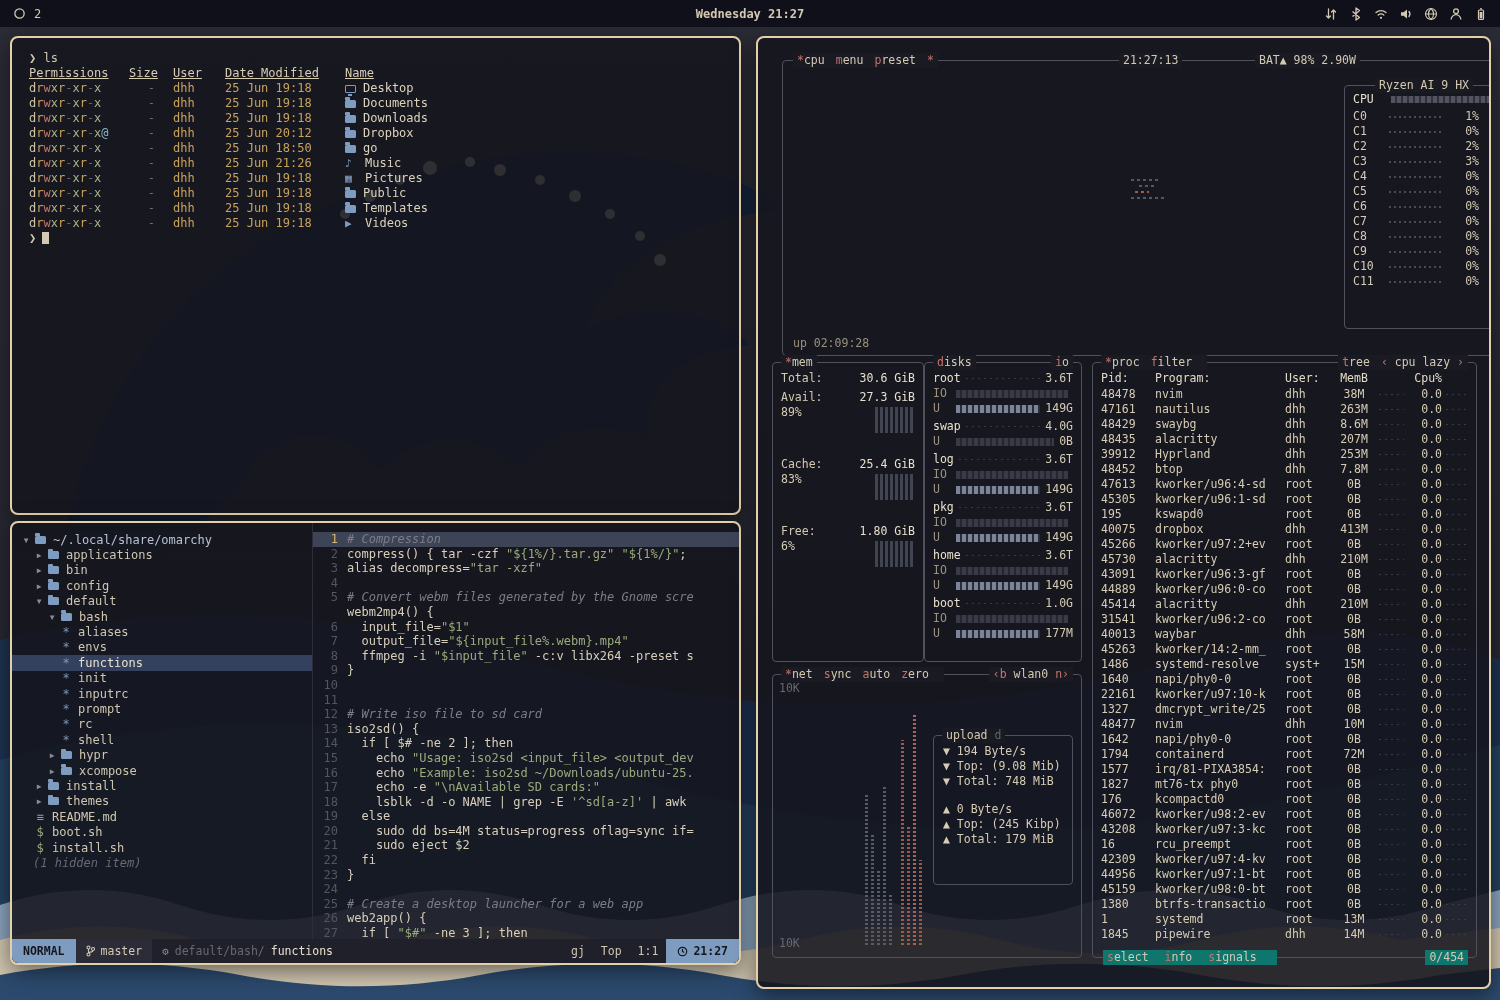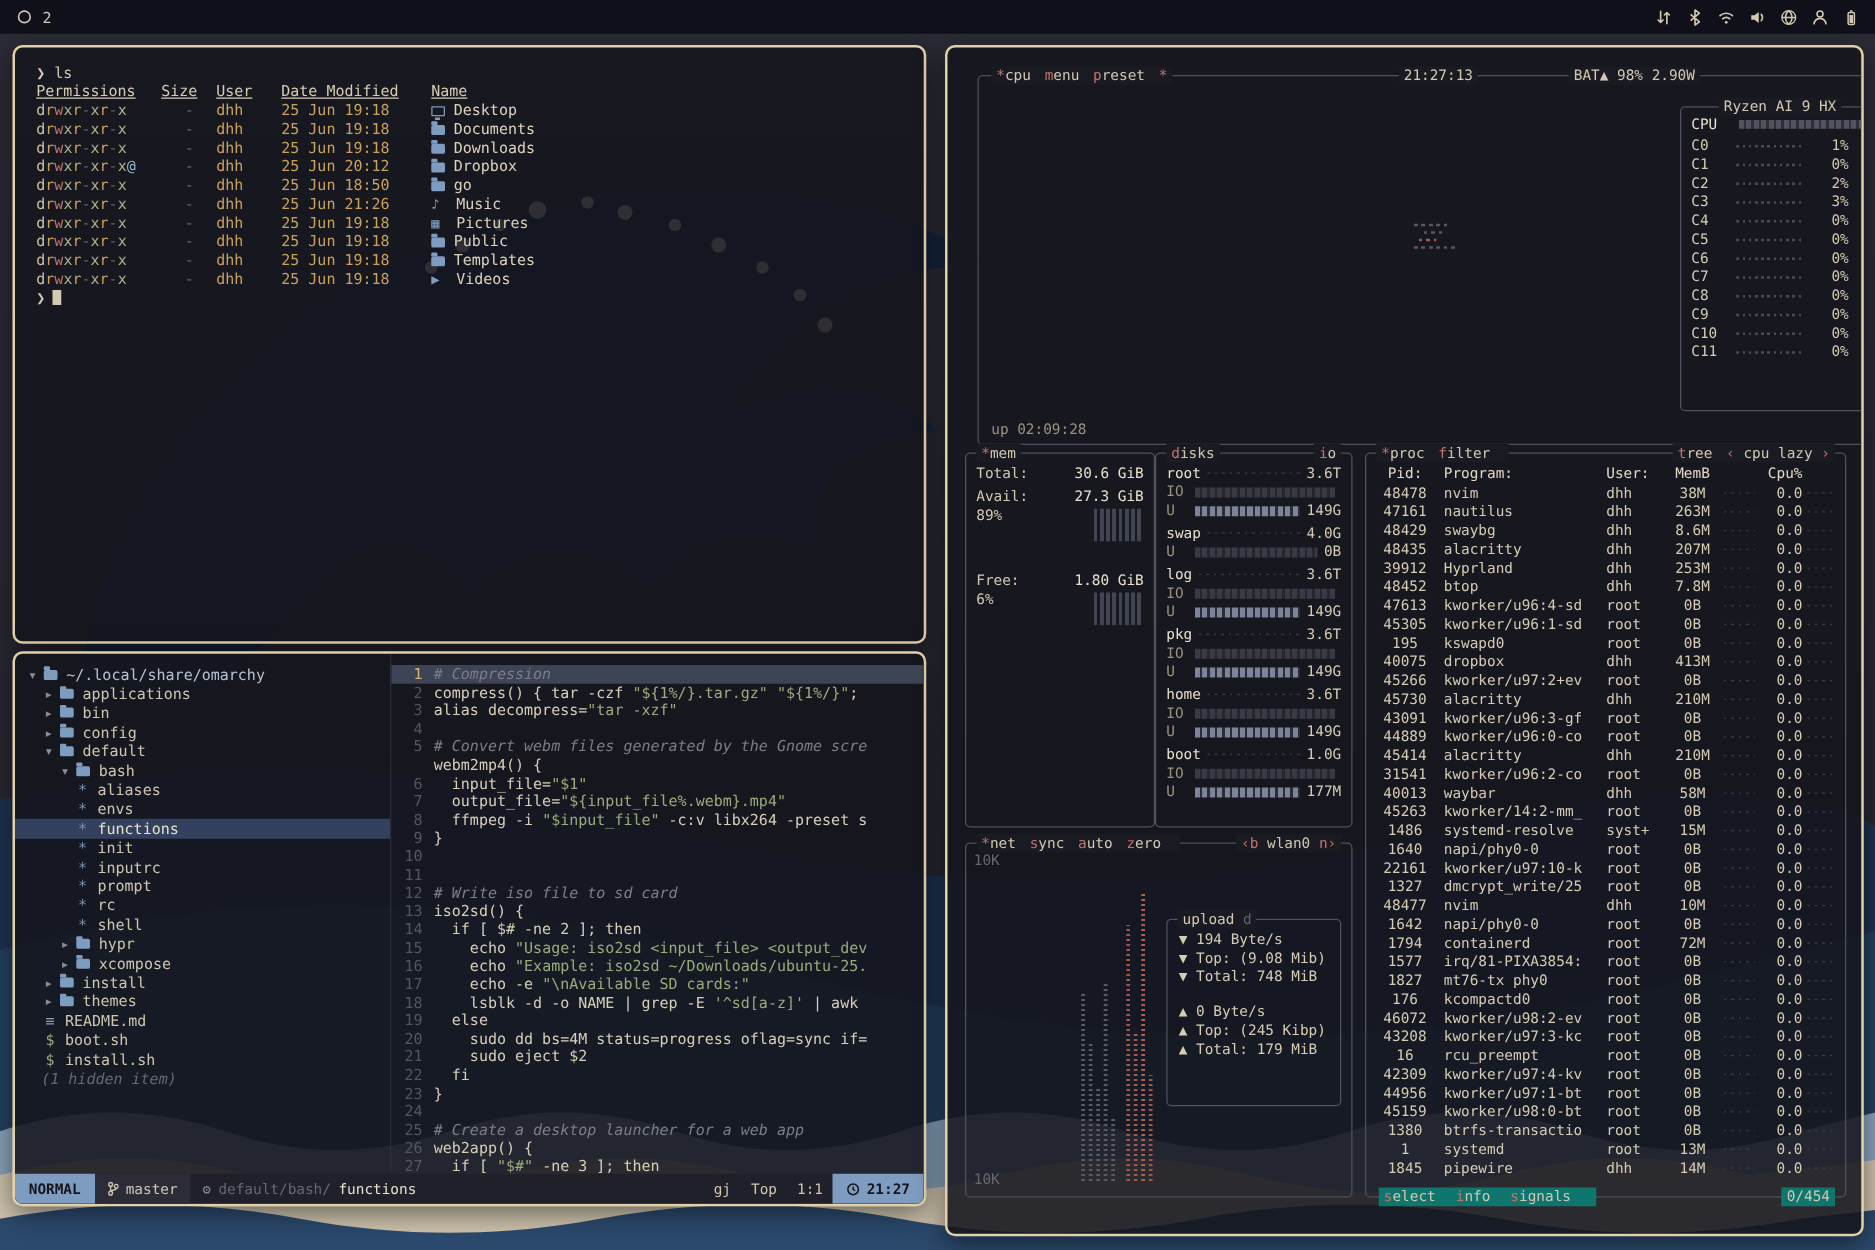--- a/index.html
+++ b/index.html
@@ -115,21 +115,21 @@
   .dm-e{background:repeating-linear-gradient(90deg,#3a3a46 0 4px,#26262f 4px 6px)}
   .netbox{left:14px;top:636px;width:310px;height:284px}
   .nscale{position:absolute;color:#686874}
   .ncols{position:absolute;left:88px;top:26px;bottom:12px;width:130px}
   .nc{position:absolute;bottom:0;width:3px}
   .statsbox{position:absolute;left:160px;top:60px;width:140px;height:150px;border:1px solid #50505e;border-radius:4px;padding:8px 9px 0}
   .nsr{height:15px;color:#d6ccb4;white-space:pre}
   .ngap{height:13px}
   .procbox{left:334px;top:324px;width:385px;height:596px;padding:8px 8px 0}
   .phead{display:flex;height:16px;color:#e3dac4}
-  .ppid{width:46px;text-align:center;flex:none}
+  .ppid{width:46px;text-align:left;flex:none}
   .pprog{width:138px;padding-left:8px;flex:none;overflow:hidden;white-space:nowrap}
   .puser{width:48px;flex:none}
   .pmem{width:42px;text-align:center;flex:none}
   .pcpu{width:34px;text-align:right;flex:none}
   .prow{display:flex;height:15px;color:#d6ccb4}
   .pdots{flex:1;height:1px;align-self:center;margin:0 4px;background:repeating-linear-gradient(90deg,#3a3a46 0 2px,transparent 2px 6px)}
   .pdots2{width:22px;height:1px;align-self:center;margin-left:4px;background:repeating-linear-gradient(90deg,#3a3a46 0 2px,transparent 2px 6px)}
   .ftab{margin-right:16px}
 </style>
 </head>
@@ -166,20 +166,21 @@
 
 <div class="topbar">
   <div class="ws">
     <span class="tic">
       <svg width="13" height="13" viewBox="0 0 14 14">
           <circle cx="7" cy="7" r="5" fill="none" stroke="#d3c9b2" stroke-width="1.4"></circle>
         </svg>
     </span>
     <span>2</span>
   </div>
+  <div class="clockc">Wednesday 21:27</div>
   <div class="tray">
     <span class="tic">
       <svg width="14" height="14" viewBox="0 0 14 14" fill="none" stroke="#d3c9b2" stroke-width="1.3" stroke-linecap="round">
           <path d="M4.5 2v9M4.5 11l-2-2M4.5 11l2-2M9.5 12V3M9.5 3l-2 2M9.5 3l2 2"></path>
         </svg>
     </span>
     <span class="tic">
       <svg width="14" height="14" viewBox="0 0 14 14" fill="none" stroke="#d3c9b2" stroke-width="1.3" stroke-linejoin="round">
           <path d="M3.5 4.5l7 6L7 13V1l3.5 2.5-7 6"></path>
         </svg>
@@ -631,20 +632,28 @@
         <div class="mgrp">
           <div class="mrow">
             <span>Avail:</span>
             <span class="mv">27.3 GiB</span>
           </div>
           <div class="mpct">89%</div>
           <div class="mg"></div>
         </div>
         <div class="mgrp">
           <div class="mrow">
+            <span>Cache:</span>
+            <span class="mv">25.4 GiB</span>
+          </div>
+          <div class="mpct">83%</div>
+          <div class="mg"></div>
+        </div>
+        <div class="mgrp">
+          <div class="mrow">
             <span>Free:</span>
             <span class="mv">1.80 GiB</span>
           </div>
           <div class="mpct">6%</div>
           <div class="mg"></div>
         </div>
       </div>
   </div>
 
   <div class="bx diskbox">

